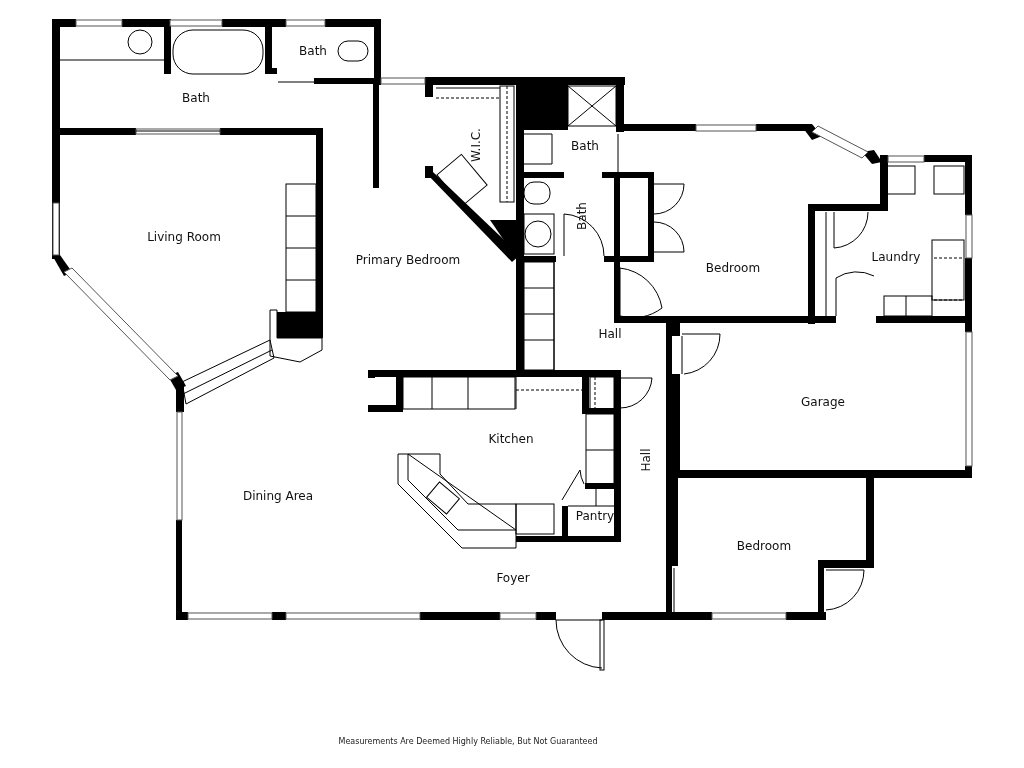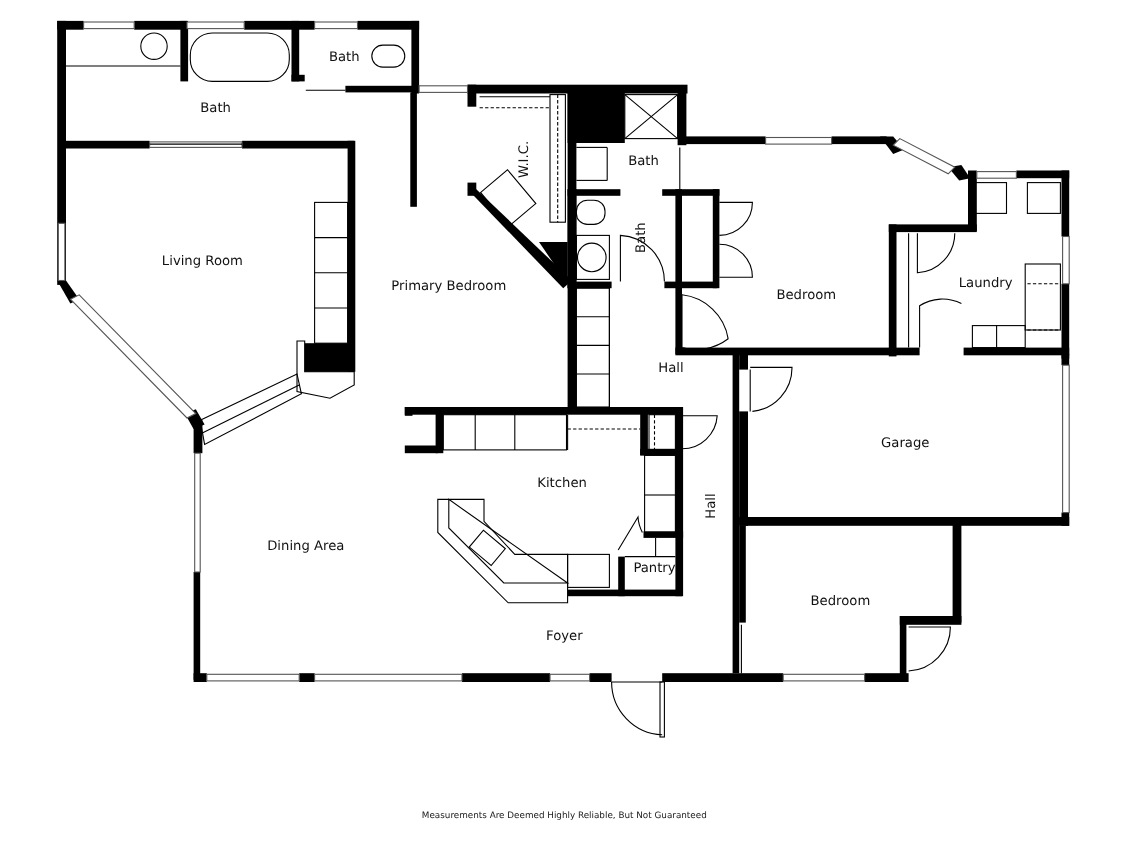--- a/index.html
+++ b/index.html
@@ -4,21 +4,21 @@
 <style>
   html,body{margin:0;padding:0;background:#fff;}
   body{width:1024px;height:768px;position:relative;overflow:hidden;font-family:"DejaVu Sans",sans-serif;}
   svg{position:absolute;left:0;top:0;}
   .wall{fill:#000;}
   .thin{fill:none;stroke:#000;stroke-width:1;}
   .thin2{fill:#fff;stroke:#000;stroke-width:1;}
   .dash{fill:none;stroke:#000;stroke-width:1;stroke-dasharray:3 2;}
   .win{fill:#fff;stroke:#555;stroke-width:1;}
   .lbl{font-family:"DejaVu Sans",sans-serif;font-size:12px;fill:#111;}
-  .foot{position:absolute;left:0;width:936px;top:737px;text-align:center;font-family:"DejaVu Sans",sans-serif;font-size:8px;color:#222;margin-left:45px;}
+  .foot{position:absolute;left:0;width:936px;top:737px;text-align:center;font-family:"DejaVu Sans",sans-serif;font-size:8px;color:#222;}
 </style>
 </head>
 <body>
 
 <svg width="1024" height="768" viewBox="0 0 1024 768">
 
   <g>
 
     <rect class="wall" x="52" y="19" width="8" height="240"></rect>
     <rect class="wall" x="52" y="19" width="24" height="8"></rect>

